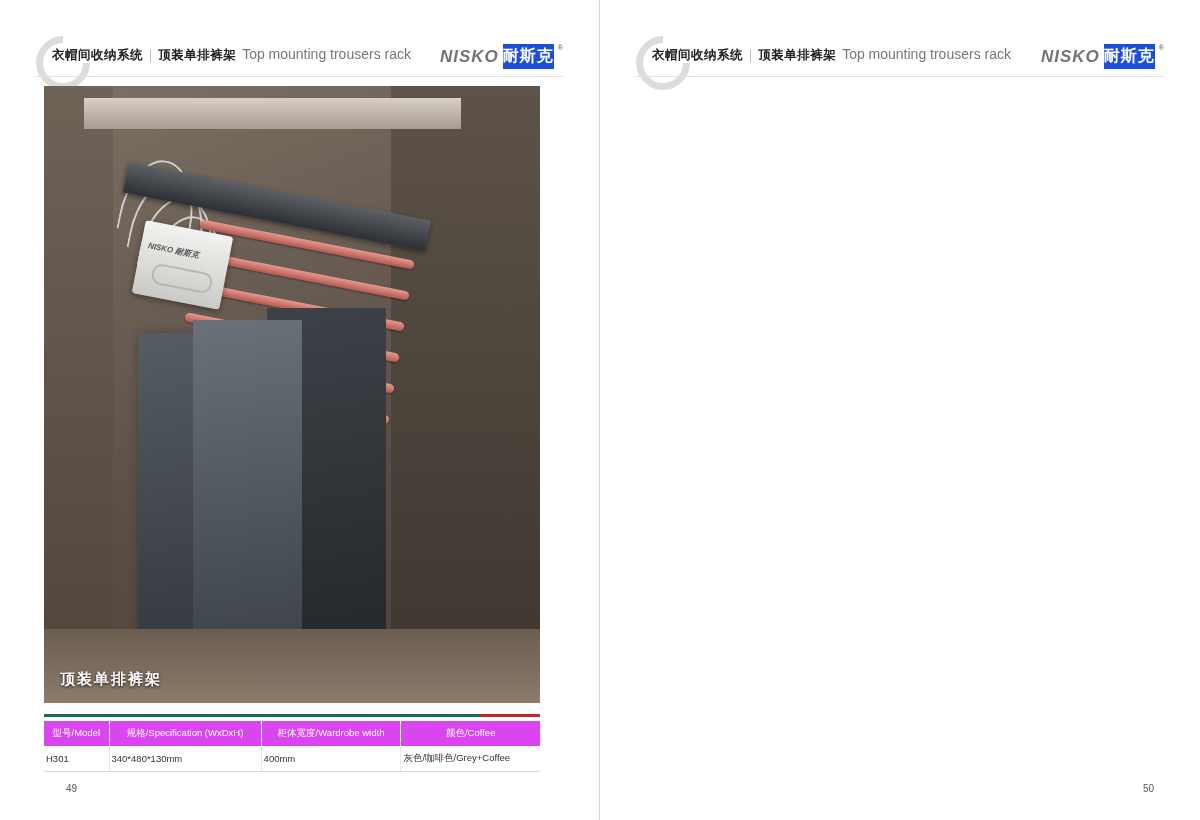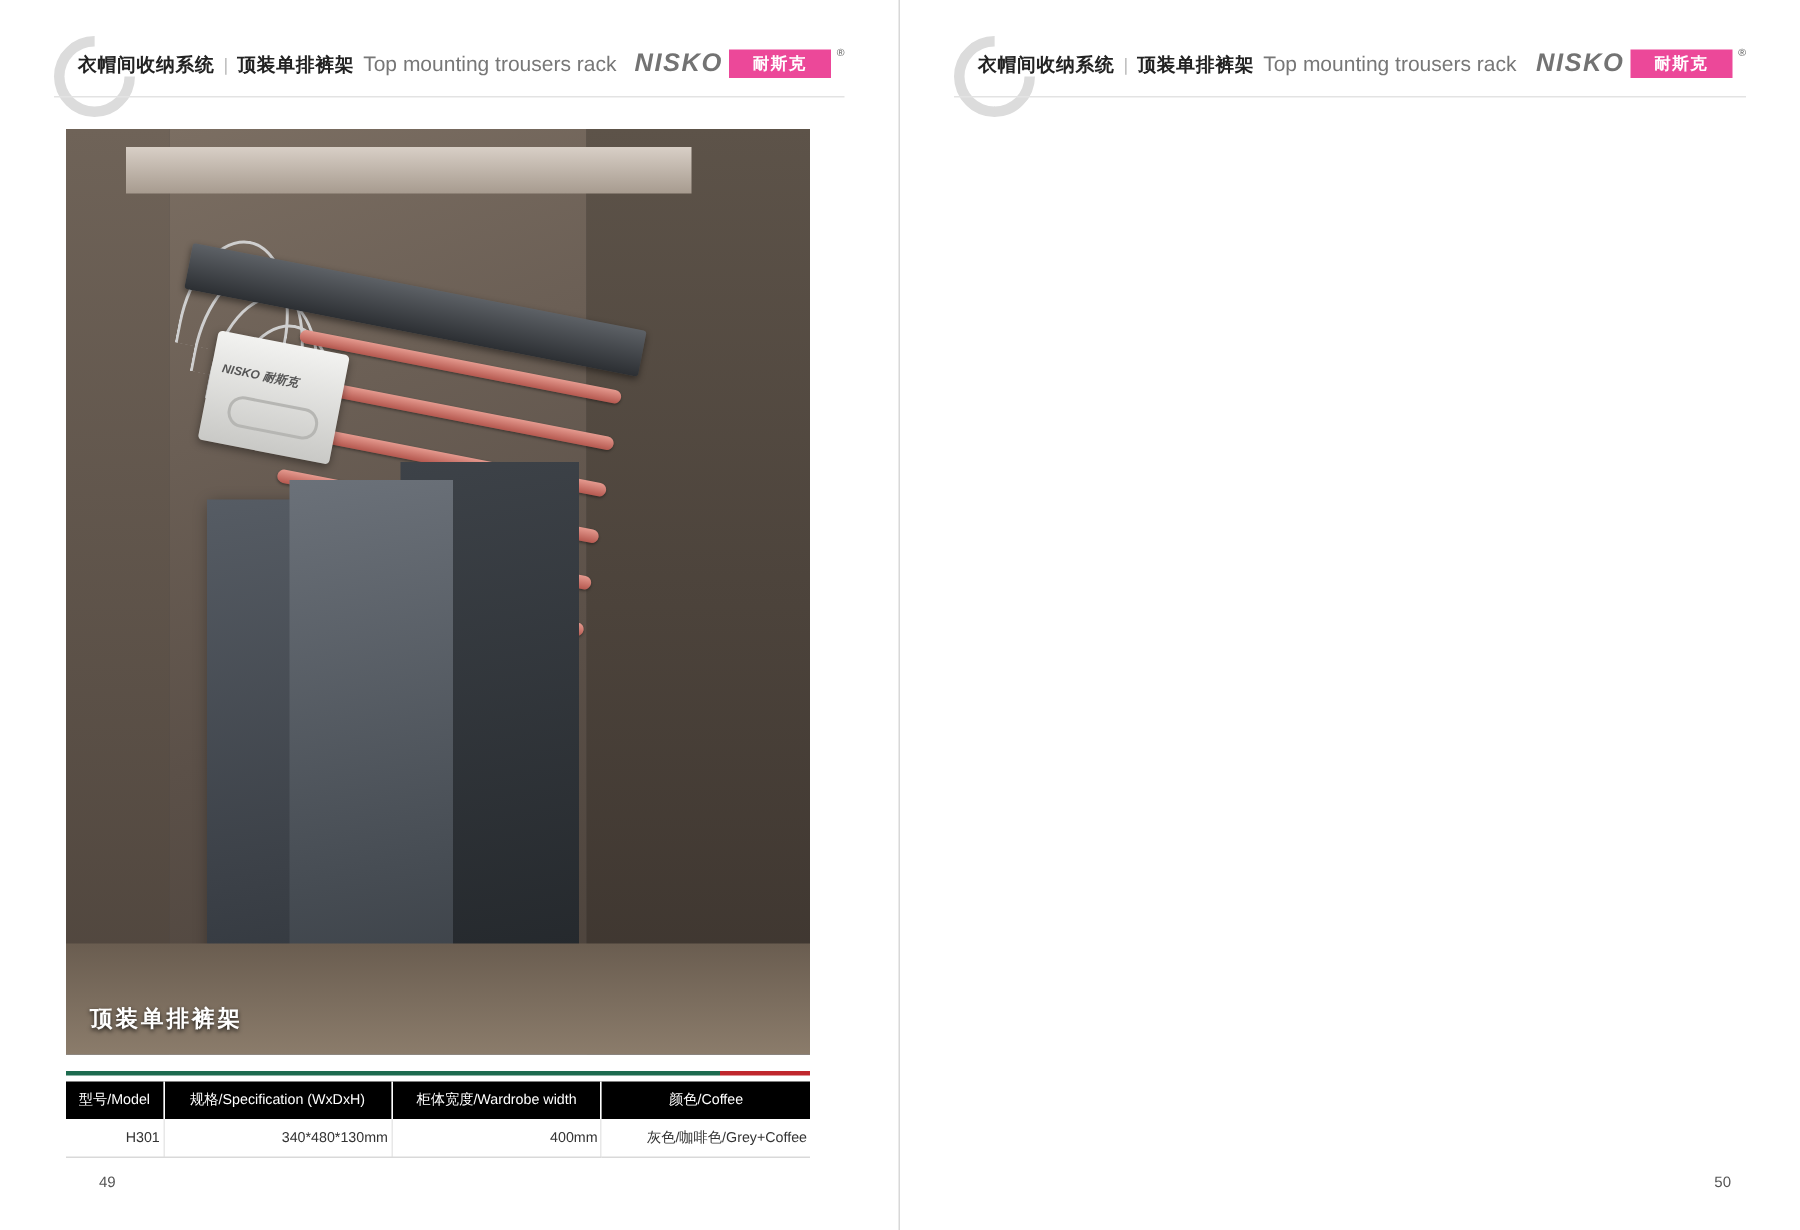--- a/index.html
+++ b/index.html
@@ -11,43 +11,43 @@
     overflow:hidden;
     position:relative;
   }
   .spread{display:flex;width:1200px;height:820px;}
   .page{position:relative;height:820px;box-sizing:border-box;}
   .page.left{width:600px;border-right:1px solid #d8d8d8;}
   .page.right{width:600px;}
 
   
   .hdr{
-    position:absolute;top:22px;left:36px;right:36px;height:44px;
+    position:absolute;top:34px;left:36px;right:36px;height:44px;
   }
   .hdr .cmark{
     position:absolute;left:0;top:2px;width:40px;height:40px;
     border:7px solid #dcdcdc;border-radius:50%;
     border-right-color:transparent;
     transform:rotate(-45deg);
   }
   .hdr .titles{
     position:absolute;left:16px;top:12px;
     display:flex;align-items:baseline;gap:6px;white-space:nowrap;
   }
   .hdr .t-cn{font-size:12.5px;color:#222;letter-spacing:.5px;font-weight:bold;}
   .hdr .sep{color:#bbb;font-size:12px;}
   .hdr .t-cn2{font-size:12.5px;color:#222;letter-spacing:.5px;font-weight:bold;}
   .hdr .t-en{font-size:14px;color:#777;}
   .hdr .brand{
     position:absolute;right:0;top:10px;display:flex;align-items:center;gap:4px;
   }
   .hdr .brand .bn{font-size:17px;font-weight:bold;letter-spacing:1px;color:#737373;font-style:italic;text-align:center;}
   .hdr .brand .bbox{
-    background:#ec4899;color:#fff;font-size:11px;font-weight:bold;
-    padding:2px 16px;letter-spacing:1px;
+    background:#1d4ed8;color:#fff;font-size:16px;font-weight:bold;
+    padding:2px 0;letter-spacing:1px;
   }
   .hdr .brand .sup{font-size:7px;color:#555;align-self:flex-start;}
   .hdr .rule{
     position:absolute;left:0;right:0;top:42px;height:1px;background:#e3e3e3;
   }
 
   
   .hero{
     position:absolute;left:44px;top:86px;width:496px;height:617px;
     overflow:hidden;background:#4a4440;
@@ -111,26 +111,26 @@
     text-shadow:0 1px 3px rgba(0,0,0,.8);
   }
 
   
   .spec{position:absolute;left:44px;top:714px;width:496px;}
   .spec .accent{display:flex;height:3px;width:100%;margin-bottom:4px;}
   .spec .accent .g{background:#1d6b4f;width:88%;}
   .spec .accent .r{background:#c0272d;width:12%;}
   .spec table{width:100%;border-collapse:collapse;font-size:9px;}
   .spec thead td{
-    background:#000000;color:#fff;text-align:center;padding:6px 2px;
+    background:#d946ef;color:#fff;text-align:center;padding:6px 2px;
     border-right:1px solid #fff;font-size:9.5px;
   }
   .spec thead td:last-child{border-right:none;}
   .spec tbody td{
-    text-align:right;padding:6px 2px;color:#333;font-size:9.5px;
+    text-align:left;padding:6px 2px;color:#333;font-size:9.5px;
     border-bottom:1px solid #d9d9d9;border-right:1px solid #e8e8e8;
   }
   .spec tbody td:last-child{border-right:none;}
 
   .pagenum{position:absolute;bottom:26px;font-size:10px;color:#555;margin-left:20px;}
   .pagenum.l{left:46px;}
   .pagenum.r{right:46px;}
 </style>
 </head>
 <body>

